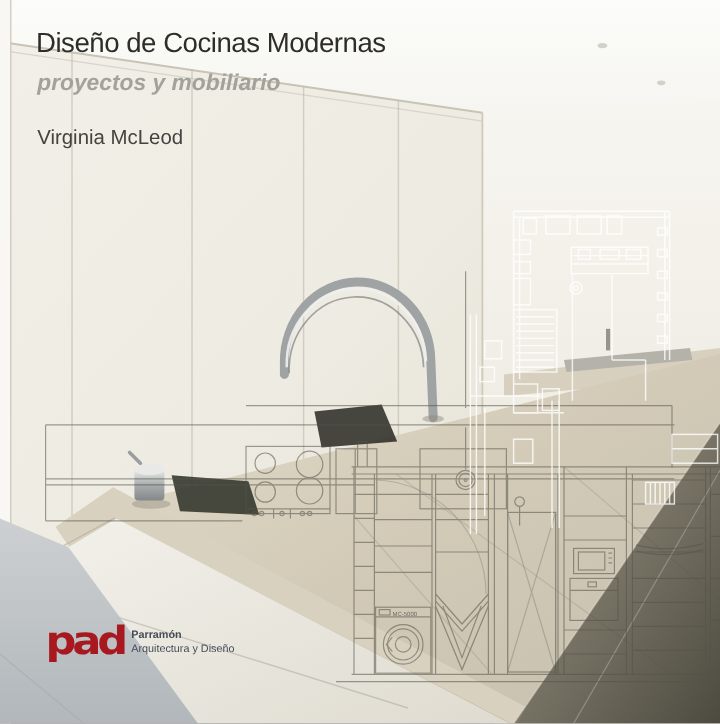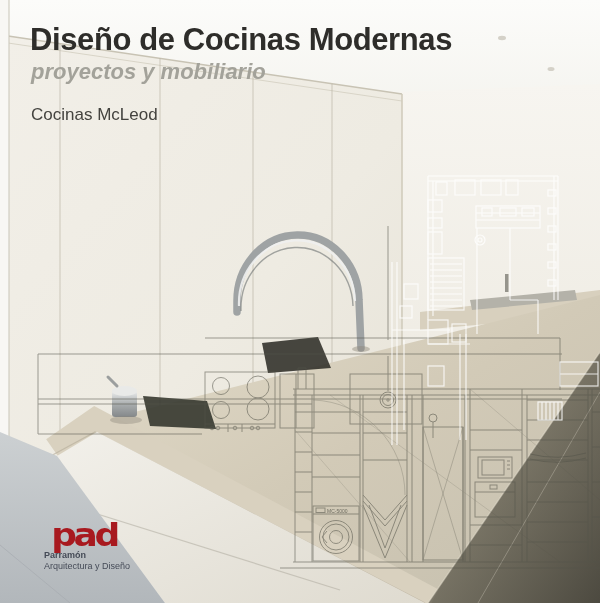--- a/index.html
+++ b/index.html
@@ -2,33 +2,33 @@
 <html><head>
 <meta charset="utf-8">
 <style>
   html,body{margin:0;padding:0;background:#888;}
   .cover{
     position:relative;width:600px;height:603px;overflow:hidden;
     font-family:"Liberation Sans", sans-serif;background:#f2f0e9;
   }
   .cover svg{position:absolute;left:0;top:0;}
   .title{
-    position:absolute;left:30px;top:22px;font-size:31px;font-weight:bold;
+    position:absolute;left:30px;top:22px;font-size:23px;font-weight:normal;
     color:#2e2d2a;letter-spacing:-0.4px;white-space:nowrap;z-index:10;
   }
   .subtitle{
-    position:absolute;left:31px;top:59px;font-size:22px;font-weight:bold;
+    position:absolute;left:31px;top:59px;font-size:19px;font-weight:bold;
     font-style:italic;color:#a3a29a;white-space:nowrap;z-index:10;
   }
   .author{
     position:absolute;left:31px;top:105px;font-size:17px;color:#44433f;
     white-space:nowrap;z-index:10;
   }
   .brand{
-    position:absolute;left:38px;top:521px;display:flex;align-items:center;z-index:10;flex-direction:column;
+    position:absolute;left:38px;top:521px;display:flex;align-items:center;z-index:10;
   }
   .brand-logo{
     font-family:"DejaVu Sans", sans-serif;font-size:36px;font-weight:bold;
     color:#a8191f;letter-spacing:-3.5px;line-height:0.8;transform:scaleY(.9);
   }
   .brand-text{margin-left:6px;font-size:9px;color:#454b57;line-height:1.3;}
   .brand-name{font-weight:bold;}
   .plan-overlay{z-index:4;}
   .elevation-overlay{z-index:3;}
   .photo{z-index:1;}
@@ -282,21 +282,21 @@
       </g>
       <g>
         <rect x="538" y="402" width="24" height="18"></rect>
         <path d="M542,402 V420 M546,402 V420 M550,402 V420 M554,402 V420 M558,402 V420"></path>
       </g>
     </g>
   </svg>
 
   <div class="title">Diseño de Cocinas Modernas</div>
   <div class="subtitle">proyectos y mobiliario</div>
-  <div class="author">Cocinas McLeod</div>
+  <div class="author">Virginia McLeod</div>
 
   <div class="brand">
     <div class="brand-logo">pad</div>
     <div class="brand-text">
       <div class="brand-name">Parramón</div>
       <div>Arquitectura y Diseño</div>
     </div>
   </div>
 
 </div>

